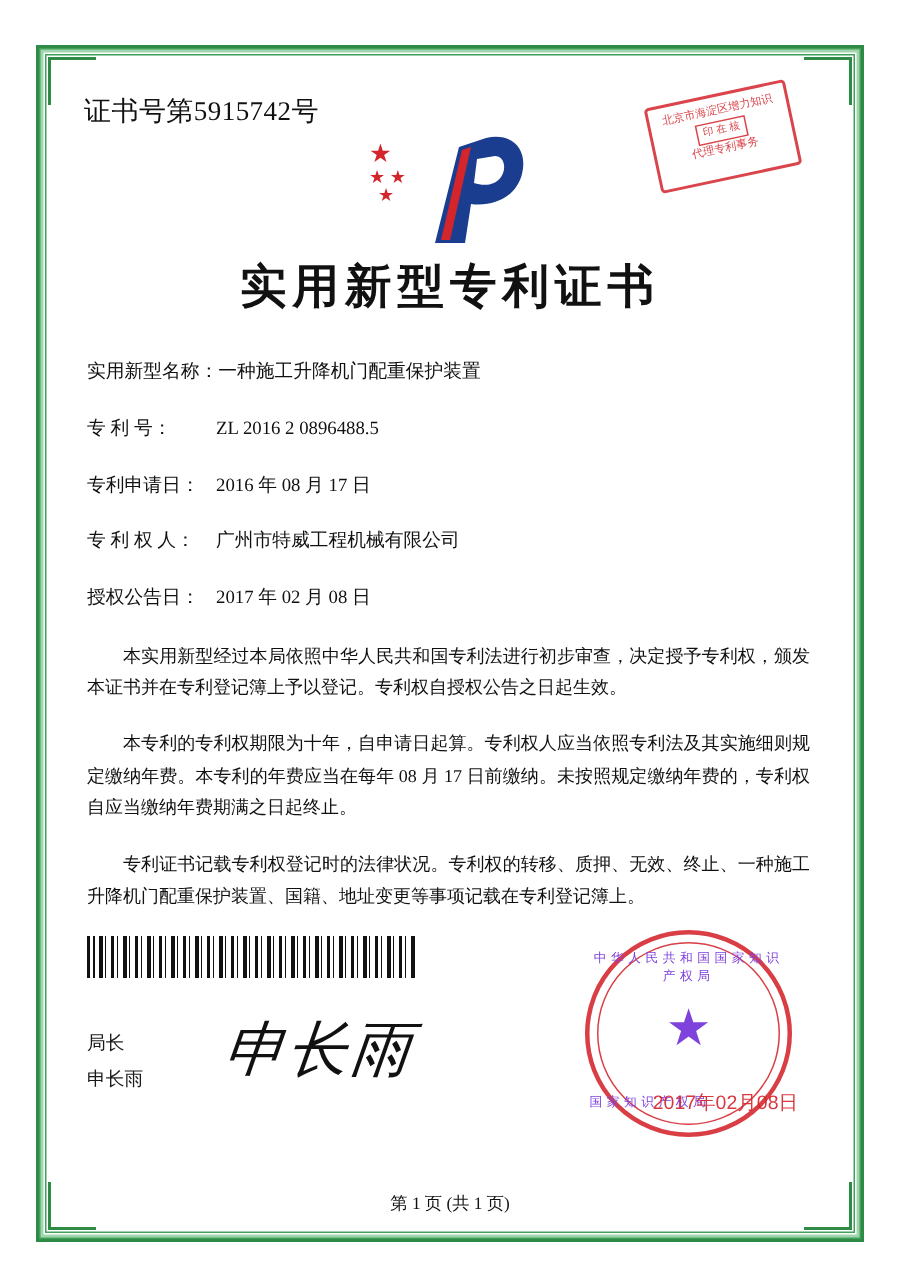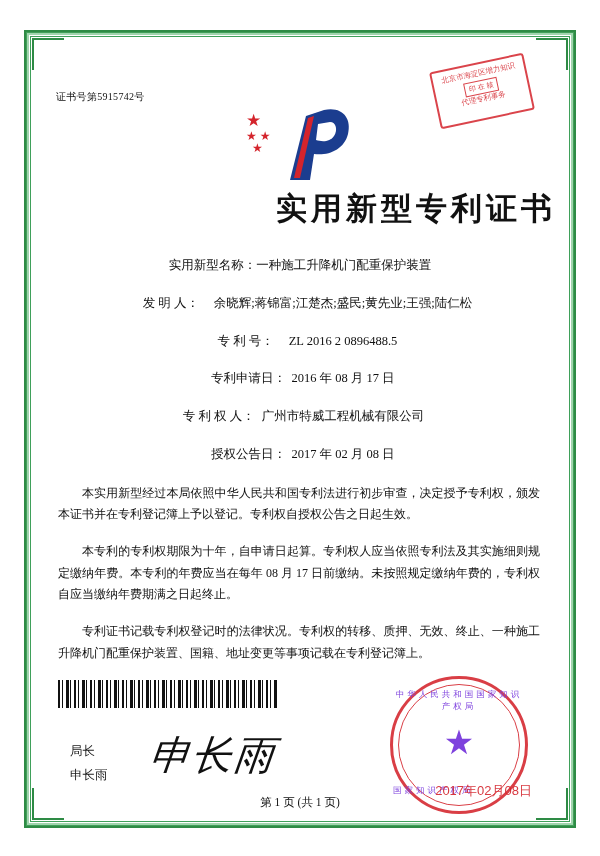--- a/index.html
+++ b/index.html
@@ -67,23 +67,23 @@
   .content {
     position: absolute;
     left: 44px;
     top: 52px;
     right: 44px;
     bottom: 48px;
   }
 
   
   .cert-no {
-    font-size: 10px;
-    color: #111;
-    margin-top: 38px;
+    font-size: 18px;
+    color: #111;
+    margin-top: 10px;
     margin-left: 12px;
     letter-spacing: 0.3px;
   }
 
   
   .stamp-top {
     position: absolute;
     right: 26px;
     top: 10px;
     width: 96px;
@@ -136,41 +136,40 @@
   .emblem .p-letter {
     position: absolute;
     left: 44px;
     top: 0px;
     width: 70px;
     height: 76px;
   }
 
   
   .main-title {
-    text-align: right;
+    text-align: center;
     font-size: 31px;
     font-weight: bold;
     letter-spacing: 4px;
     color: #111;
     margin-top: 4px;
     margin-bottom: 26px;
     font-family: "Liberation Serif", "DejaVu Serif", serif;
   }
 
   
   .fields {
     margin-left: 14px;
     margin-right: 14px;
   }
   .field-row {
     font-size: 12.5px;
     color: #111;
     margin-bottom: 19px;
     line-height: 1.5;
-    text-align: center;
   }
   .field-label {
     display: inline-block;
     min-width: 86px;
   }
   .field-value { }
 
   
   .body-text {
     margin-top: 16px;
@@ -207,21 +206,20 @@
     margin-top: 14px;
     margin-left: 14px;
     height: 96px;
   }
   .sig-labels {
     position: absolute;
     left: 0;
     top: 18px;
     font-size: 12.5px;
     line-height: 1.9;
-    margin-left: 12px;
   }
   .sig-hand {
     position: absolute;
     left: 92px;
     top: 6px;
     font-size: 40px;
     font-family: "Liberation Serif", "DejaVu Serif", serif;
     font-style: italic;
     color: #111;
     letter-spacing: 2px;
@@ -331,23 +329,20 @@
       </div>
     </div>
 
     <div class="main-title">实用新型专利证书</div>
 
     <div class="fields">
       <div class="field-row">
         <span class="field-label">实用新型名称：</span><span class="field-value">一种施工升降机门配重保护装置</span>
       </div>
       <div class="field-row">
-        <span class="field-label">发 明 人：</span><span class="field-value">余晓辉;蒋锦富;江楚杰;盛民;黄先业;王强;陆仁松</span>
-      </div>
-      <div class="field-row">
         <span class="field-label">专 利 号：</span><span class="field-value">ZL 2016 2 0896488.5</span>
       </div>
       <div class="field-row">
         <span class="field-label">专利申请日：</span><span class="field-value">2016 年 08 月 17 日</span>
       </div>
       <div class="field-row">
         <span class="field-label">专 利 权 人：</span><span class="field-value">广州市特威工程机械有限公司</span>
       </div>
       <div class="field-row">
         <span class="field-label">授权公告日：</span><span class="field-value">2017 年 02 月 08 日</span>

